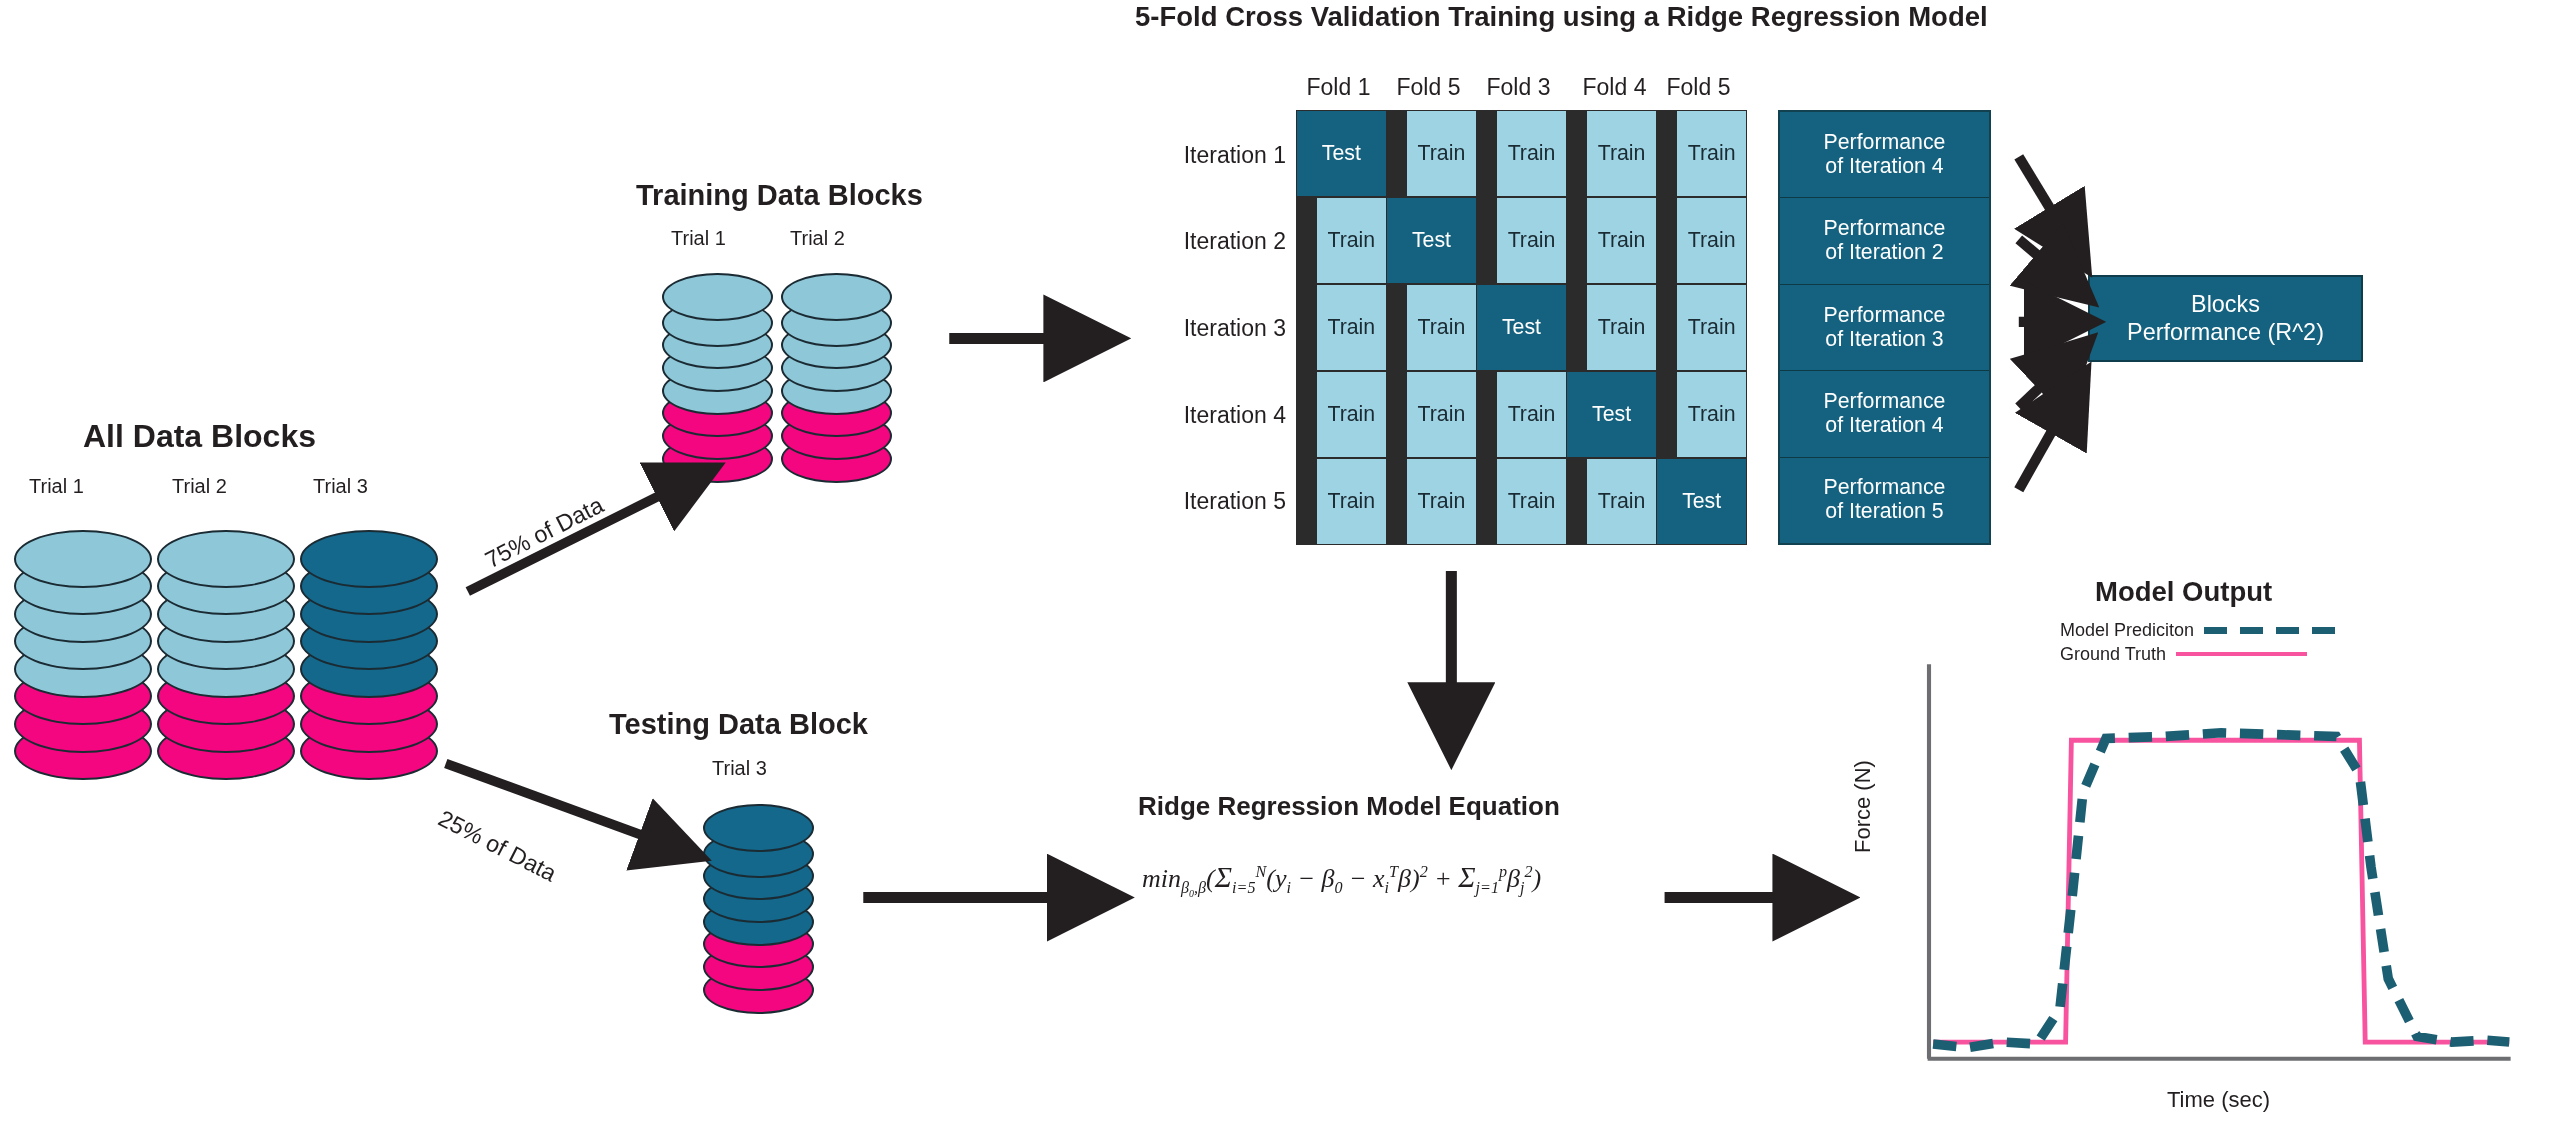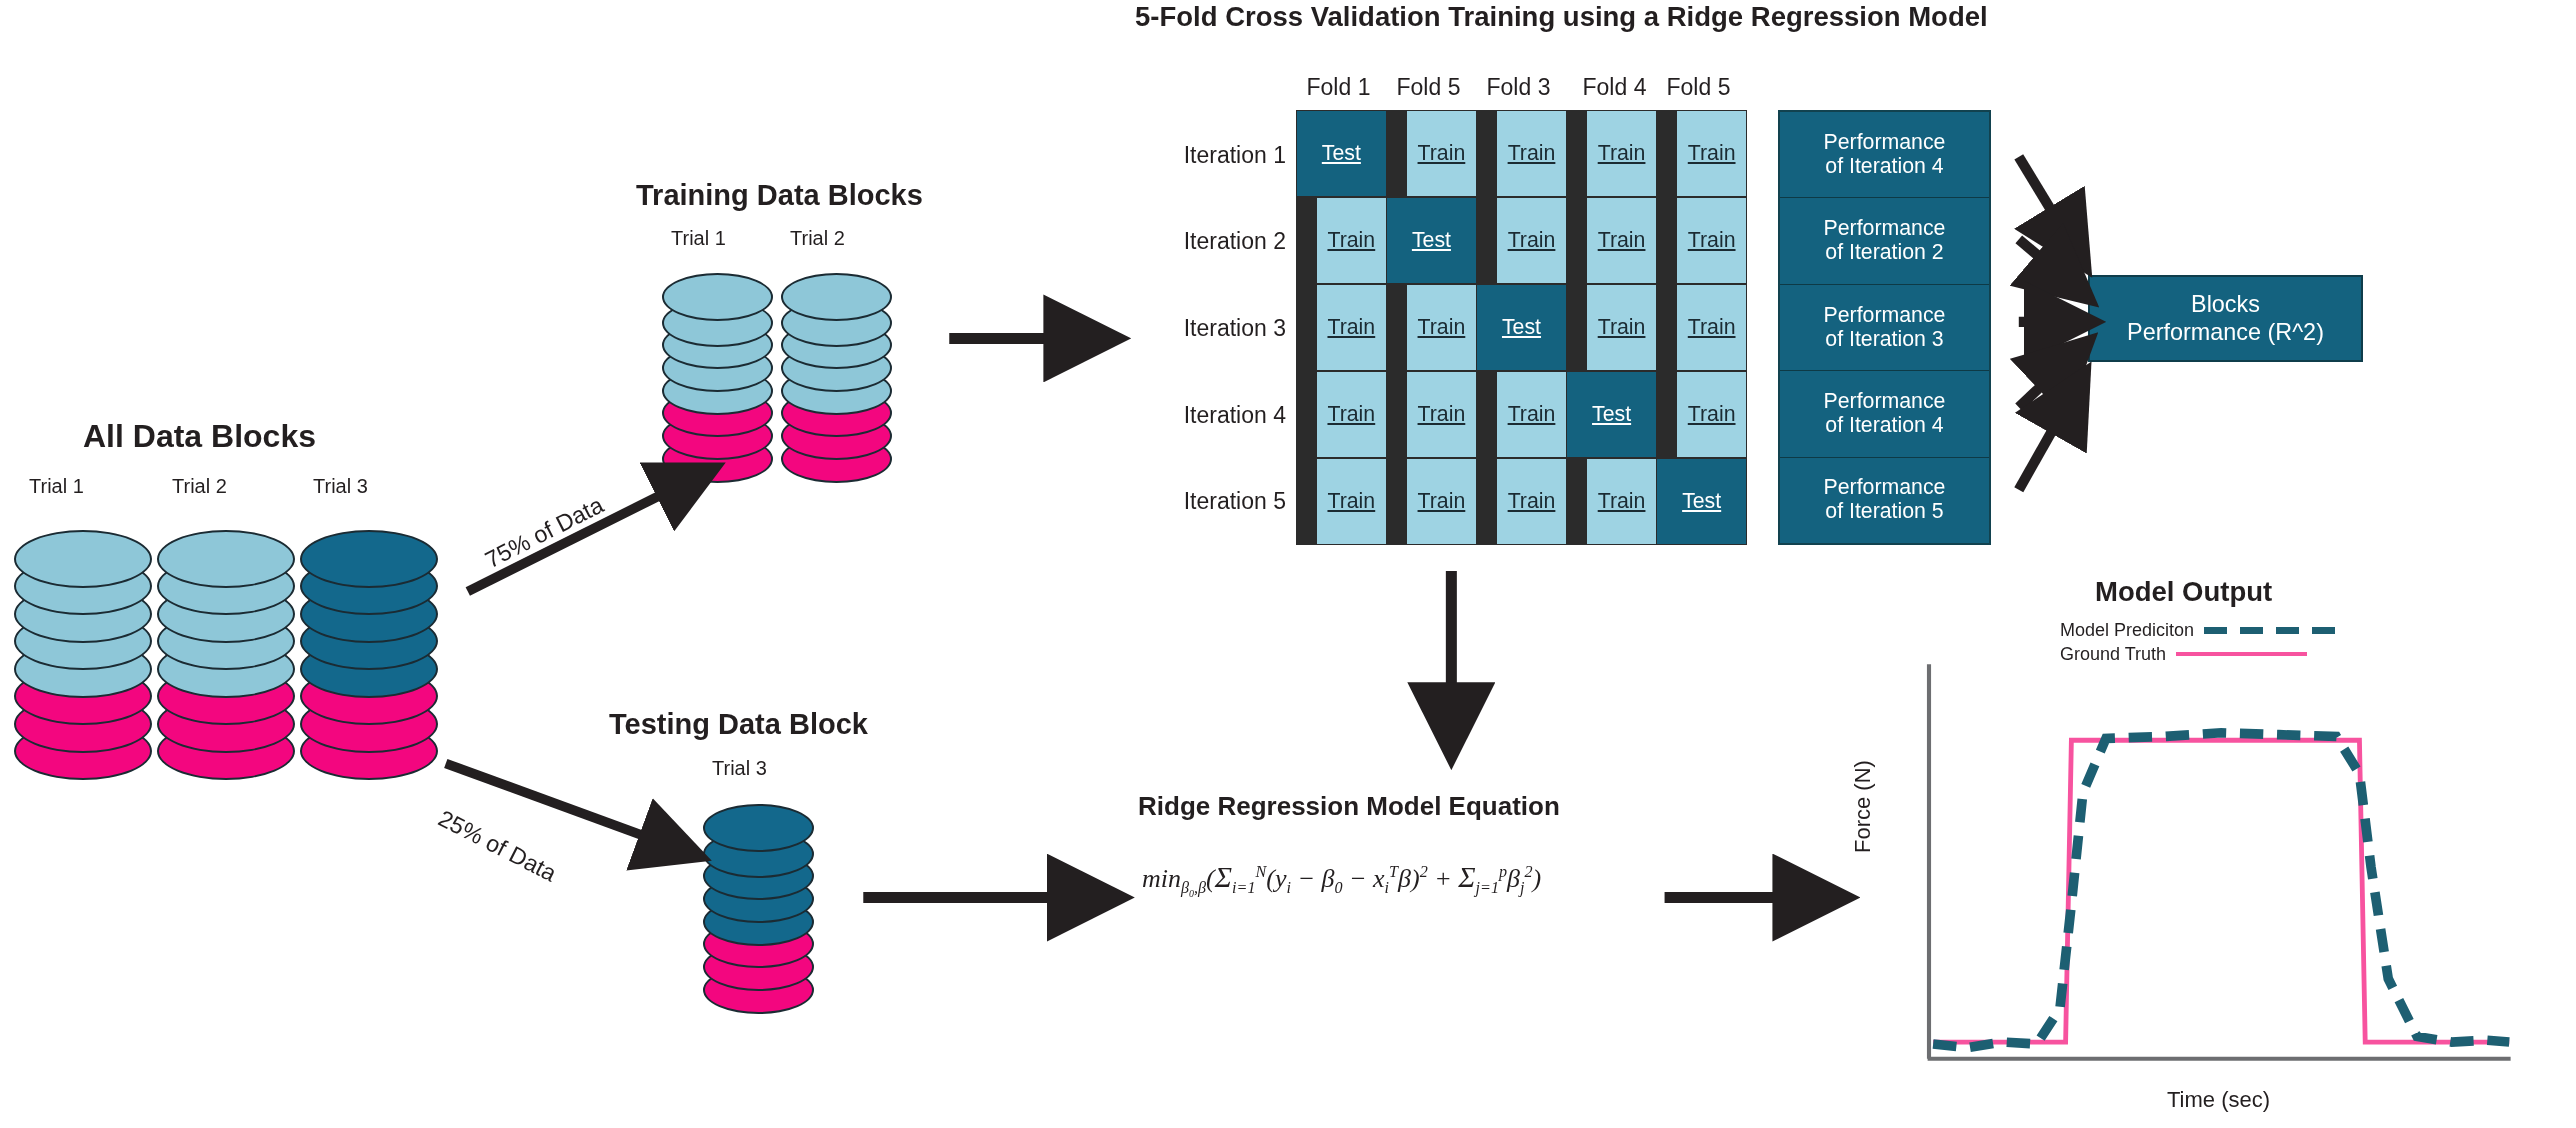--- a/index.html
+++ b/index.html
@@ -31,21 +31,21 @@
   .fold-lab{position:absolute;font-size:23px;color:#231f20;text-align:center;
             width:91px;white-space:nowrap;}
   #iter-col{left:1121px;top:117px;width:165px;}
   .iter-lab{position:absolute;font-size:23px;color:#231f20;white-space:nowrap;
             text-align:right;width:165px;}
   #cv-grid{left:1296px;top:110px;width:451px;height:435px;
            display:grid;grid-template-columns:repeat(5,1fr);
            grid-template-rows:repeat(5,1fr);
            background:#2b2b2b;gap:1.4px;border:1.4px solid #2b2b2b;box-sizing:border-box;}
   .cell{display:flex;align-items:center;justify-content:center;
-        font-size:21.3px;box-sizing:border-box;text-decoration:underline;}
+        font-size:21.3px;box-sizing:border-box;}
   .cell.train{background:#9ed3e3;color:#1b2b33;margin-left:20px;}
   .cell.test{background:#14627f;color:#ffffff;}
 
   
   #perf-col{left:1778px;top:110px;width:213px;height:435px;
             background:#14627f;border:2.1px solid #12424f;box-sizing:border-box;
             display:flex;flex-direction:column;}
   .perf{flex:1;display:flex;flex-direction:column;align-items:center;
         justify-content:center;color:#ffffff;font-size:21.3px;line-height:1.12;
         border-bottom:1.4px solid #0e3a46;box-sizing:border-box;text-align:center;}
@@ -249,21 +249,21 @@
   <div class="disc c-dark" style="left:0;top:32px;width:111px;height:48px"></div>
   <div class="disc c-dark" style="left:0;top:5.5px;width:111px;height:48px"></div>
 </div>
 
 <div class="abs" id="lab75">75% of Data</div>
 <div class="abs" id="lab25">25% of Data</div>
 
 <div class="abs ttl" id="eq-title">Ridge Regression Model Equation</div>
 
 <div class="abs" id="equation">
-  <i>min</i><sub>β<sub>0</sub>,β</sub>(<span class="big-sum">Σ</span><sub>i=1</sub><sup>N</sup>(y<sub>i</sub> − β<sub>0</sub> − x<sub>i</sub><sup>T</sup>β)<sup>2</sup> + <span class="big-sum">Σ</span><sub>j=1</sub><sup>p</sup>β<sub>j</sub><sup>2</sup>)
+  <i>min</i><sub>β<sub>0</sub>,β</sub>(<span class="big-sum">Σ</span><sub>i=5</sub><sup>N</sup>(y<sub>i</sub> − β<sub>0</sub> − x<sub>i</sub><sup>T</sup>β)<sup>2</sup> + <span class="big-sum">Σ</span><sub>j=1</sub><sup>p</sup>β<sub>j</sub><sup>2</sup>)
 </div>
 
 <div class="abs ttl" id="model-output-title">Model Output</div>
 
 <div id="legend">
   <div class="leg-row">
     <span class="leg-txt">Model Prediciton</span>
     <span class="leg-dash"></span>
   </div>
   <div class="leg-row">

